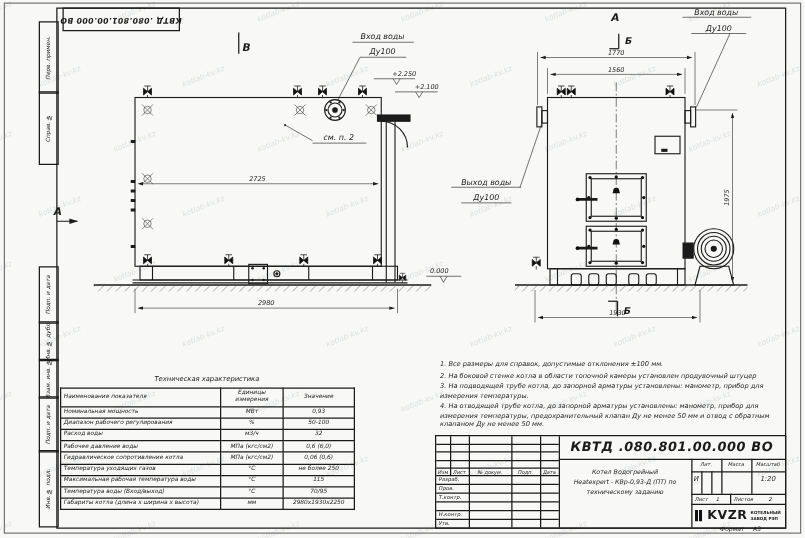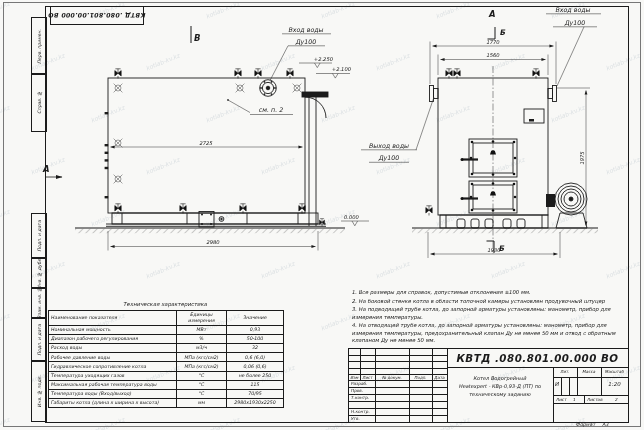--- a/index.html
+++ b/index.html
@@ -483,18 +483,26 @@
   </div>
   <div class="tx" style="left:204px;top:19.5px;width:24px;text-align:center;">Лит.</div>
   <div class="tx" style="left:228px;top:19.5px;width:24px;text-align:center;">Масса</div>
   <div class="tx" style="left:252px;top:19.5px;width:27px;text-align:center;">Масштаб</div>
   <div class="tx" style="left:204px;top:32px;width:8px;text-align:center;font-size:5.5px;">И</div>
   <div class="tx" style="left:252px;top:32px;width:27px;text-align:center;font-size:5.5px;">1:20</div>
   <div class="tx" style="left:207px;top:47.5px;font-size:4.2px;">Лист</div>
   <div class="tx" style="left:224px;top:47.5px;font-size:4.2px;">1</div>
   <div class="tx" style="left:238px;top:47.5px;font-size:4.2px;">Листов</div>
   <div class="tx" style="left:266px;top:47.5px;font-size:4.2px;">2</div>
+  <div class="logo">
+    <span class="bars"></span>
+    <span class="mark">KVZR</span>
+    <span class="cn">
+      <span style="display:block;">КОТЕЛЬНЫЙ</span>
+      <span style="display:block;">ЗАВОД РЭП</span>
+    </span>
+  </div>
 </div>
 
 <div class="abs fmt">
   <span>Формат</span>
   <span>А3</span>
 </div>
 
 </body></html>

